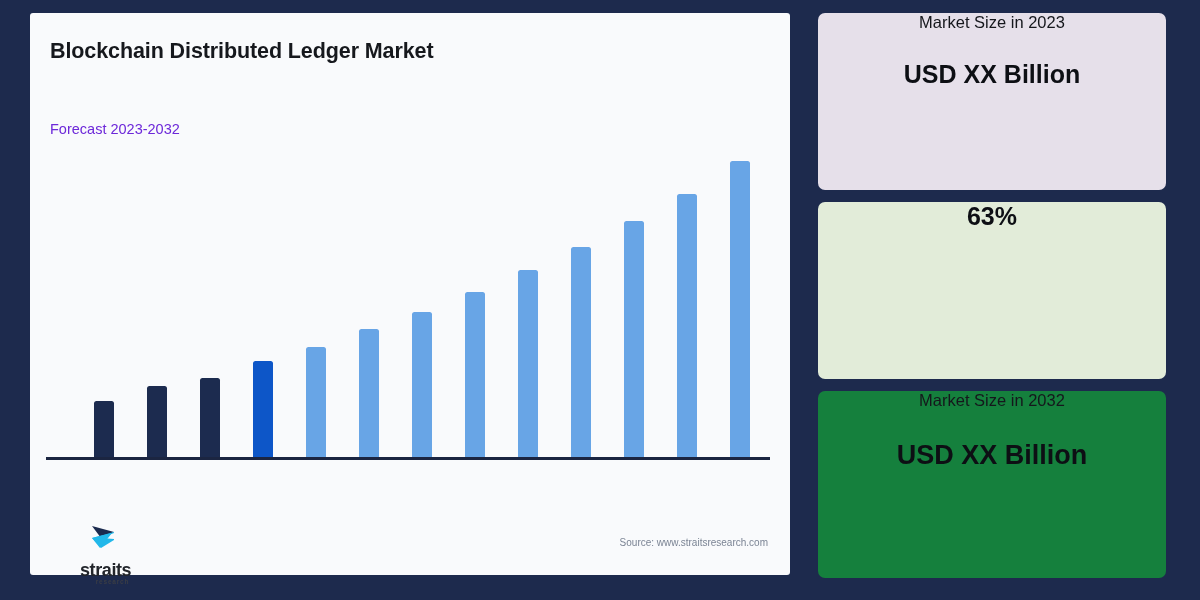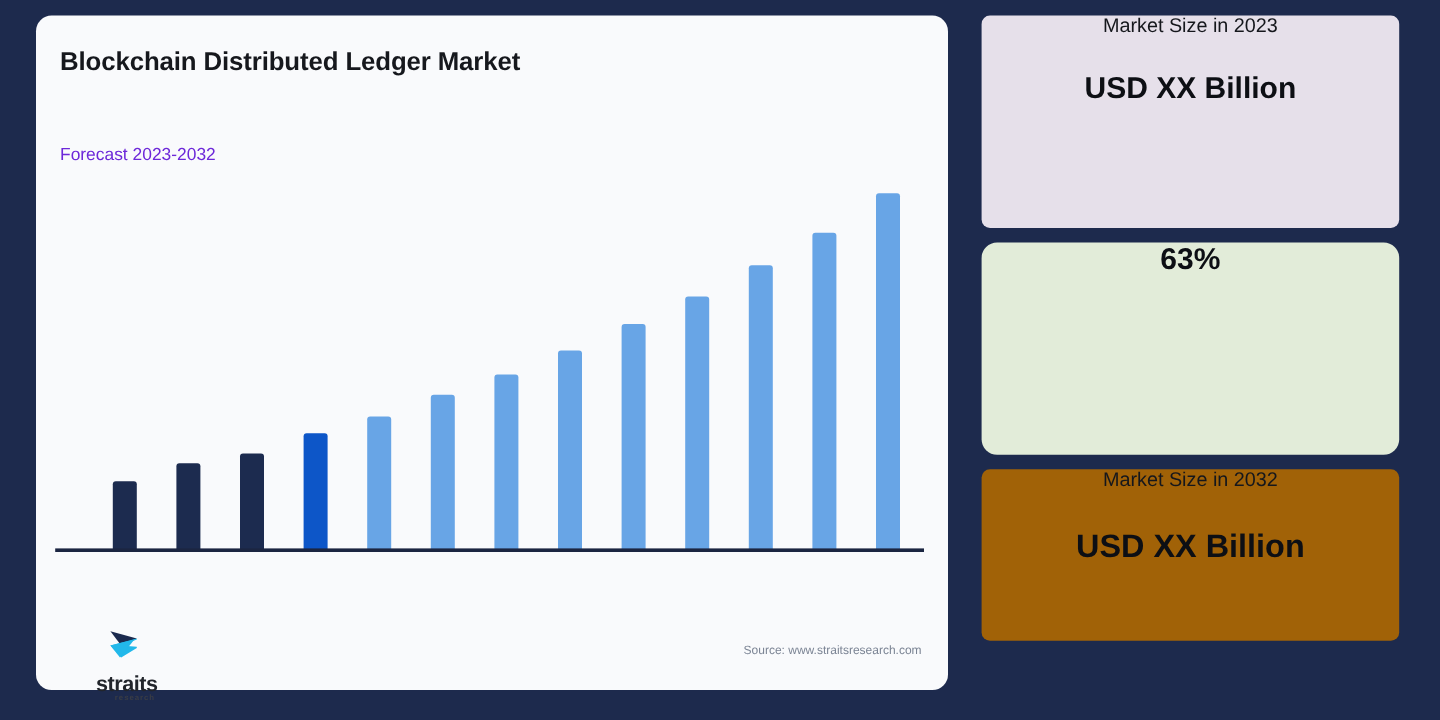--- a/index.html
+++ b/index.html
@@ -14,21 +14,21 @@
     width:1200px; height:600px;
     background:#1d2a4d;
   }
 
   
   .chart-panel {
     position:absolute;
     left:30px; top:13px;
     width:760px; height:562px;
     background:#f9fafc;
-    border-radius:13px;
+    border-radius:3px;
   }
   .chart-title {
     position:absolute;
     left:20px; top:26px;
     font-size:21.5px;
     font-weight:bold;
     color:#16181d;
     letter-spacing:-0.1px;
   }
   .chart-subtitle {
@@ -129,22 +129,22 @@
   .card {
     position:absolute;
     left:0; width:348px;
     border-radius:7px;
     display:flex;
     flex-direction:column;
     align-items:center;
     justify-content:flex-start;
   }
   .card-1 { top:0px;   height:177px; background:#e6e0ea; }
-  .card-2 { top:189px; height:177px; background:#e2ecd9;border-radius:13px; }
-  .card-3 { top:378px; height:143px; background:#a16207; }
+  .card-2 { top:189px; height:177px; background:#e2ecd9; }
+  .card-3 { top:378px; height:187px; background:#15803d; }
 
   .card-label {
     font-size:16.5px;
     color:#15171c;
   }
   .card-value {
     font-weight:bold;
     color:#0d0f14;
   }
   .card-1 .card-label { margin-bottom:28px; }

